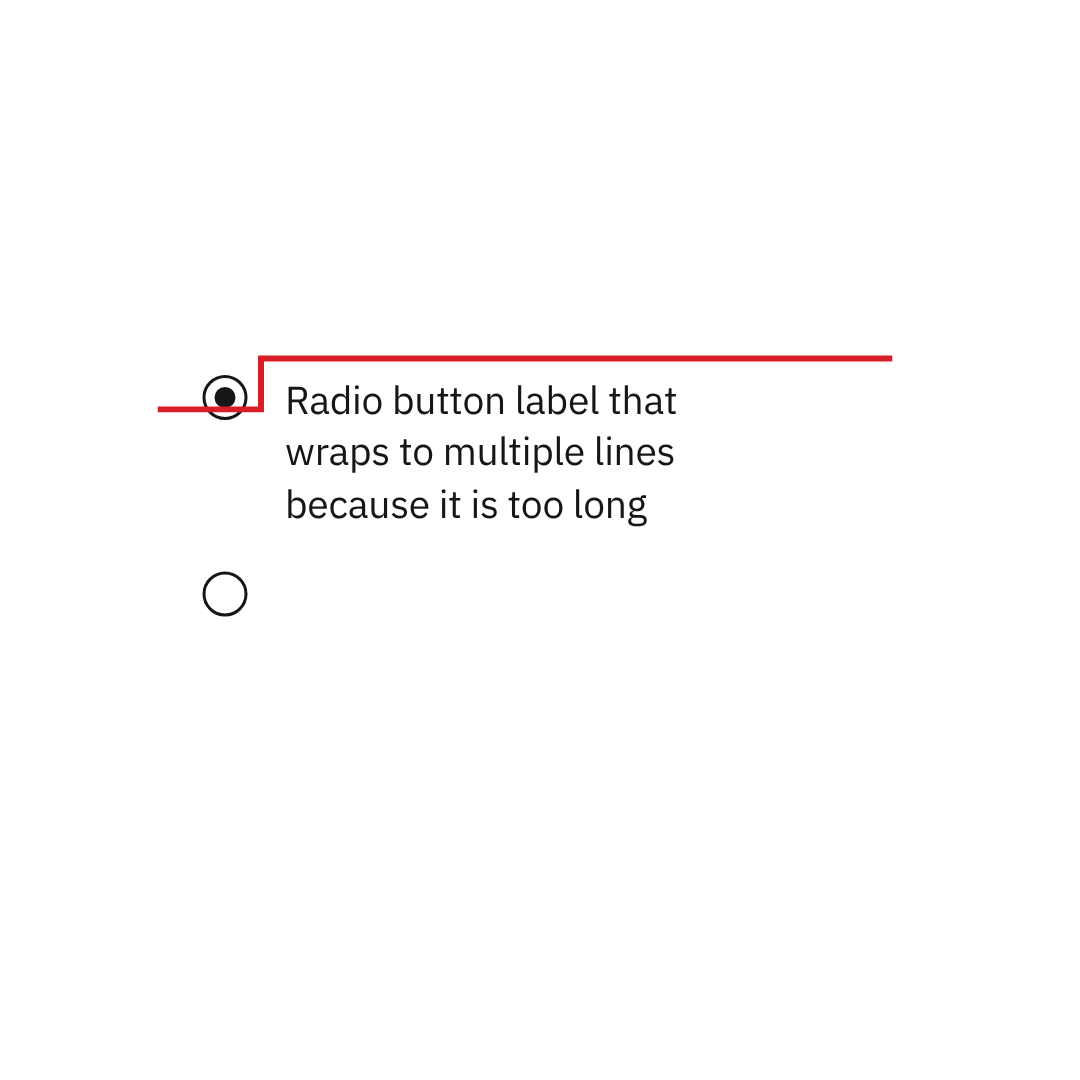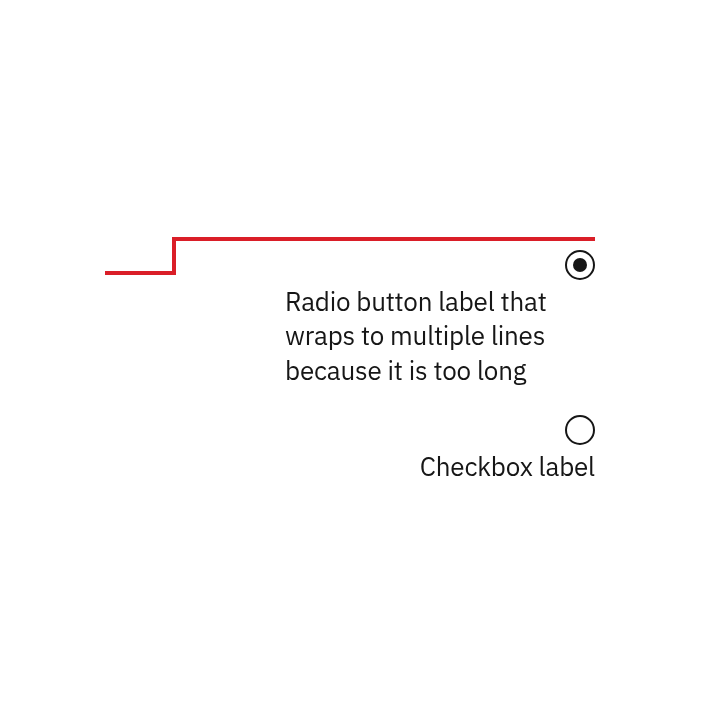--- a/index.html
+++ b/index.html
@@ -23,24 +23,23 @@
     .red-mark {
       position: absolute;
       left: -30px;
       top: -15px;
       width: 490px;
       height: 40px;
       pointer-events: none;
     }
     .radio-item {
       display: flex;
-      align-items: flex-end;
-      gap: 4px;
+      align-items: flex-start;
+      gap: 25px;
       margin-bottom: 28px;
-      flex-direction: column;
     }
     .radio-circle {
       flex-shrink: 0;
       width: 30px;
       height: 30px;
       border: 2.5px solid #161616;
       border-radius: 50%;
       display: flex;
       align-items: center;
       justify-content: center;
@@ -72,16 +71,15 @@
     <path d="M 0 38 L 69 38 L 69 4 L 490 4" stroke="#da1e28" stroke-width="4" fill="none"></path>
   </svg>
 
   <div class="radio-item">
     <div class="radio-circle checked"></div>
     <div class="radio-label">Radio button label that wraps to multiple lines because it is too long</div>
   </div>
 
   <div class="radio-item">
     <div class="radio-circle"></div>
-    <div class="radio-label">Checkbox label</div>
   </div>
 
 </div>
 
 </body></html>

